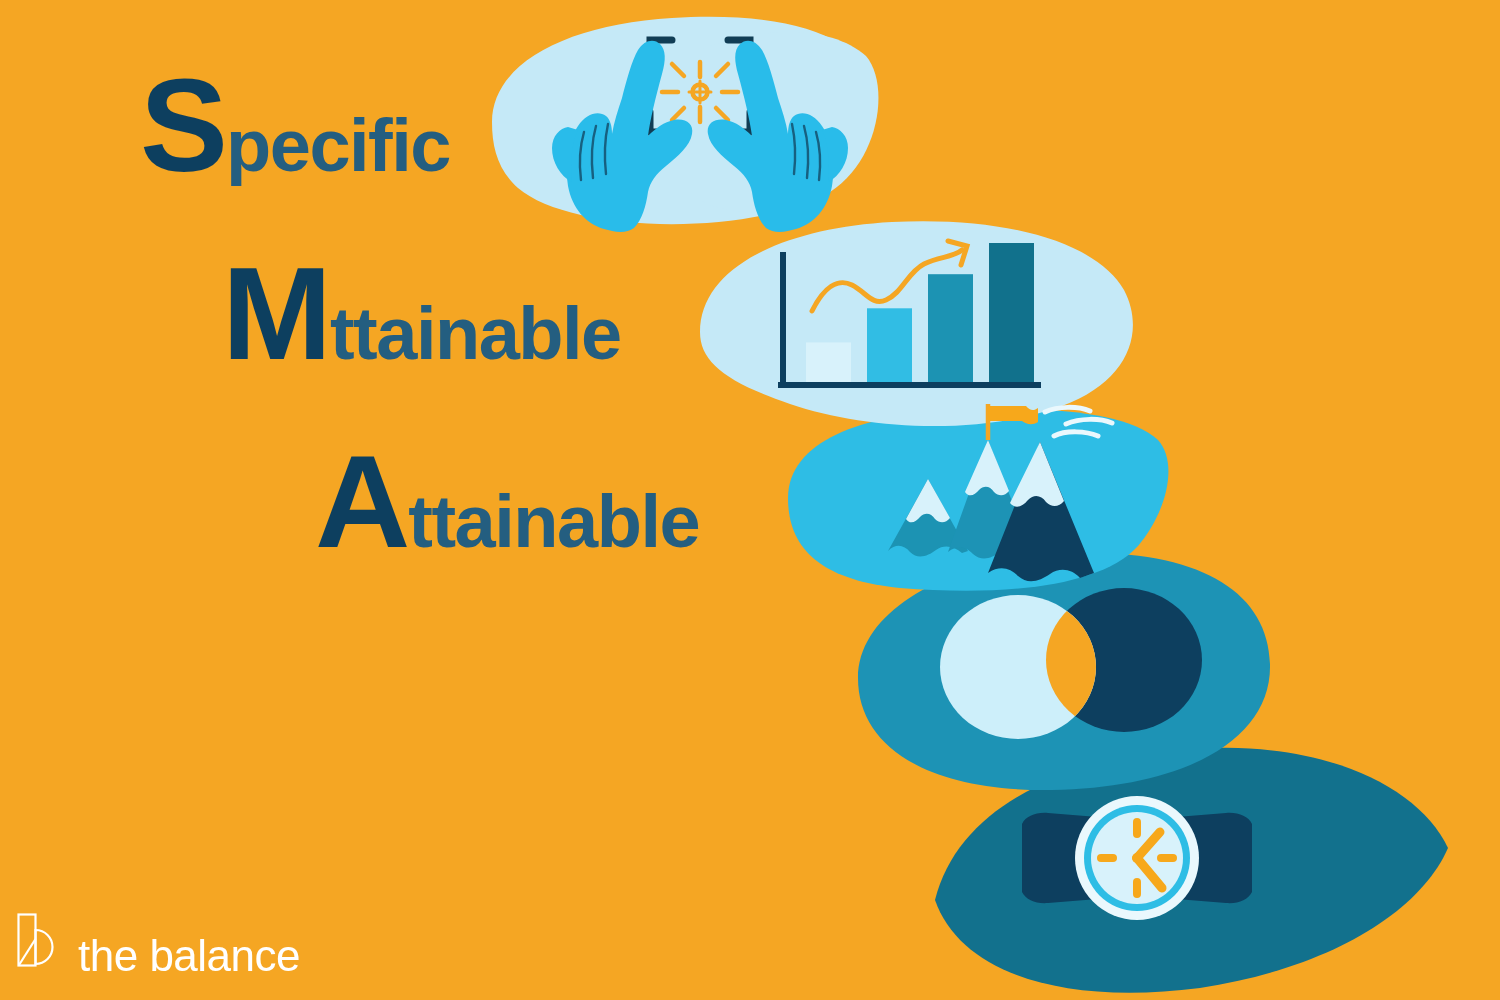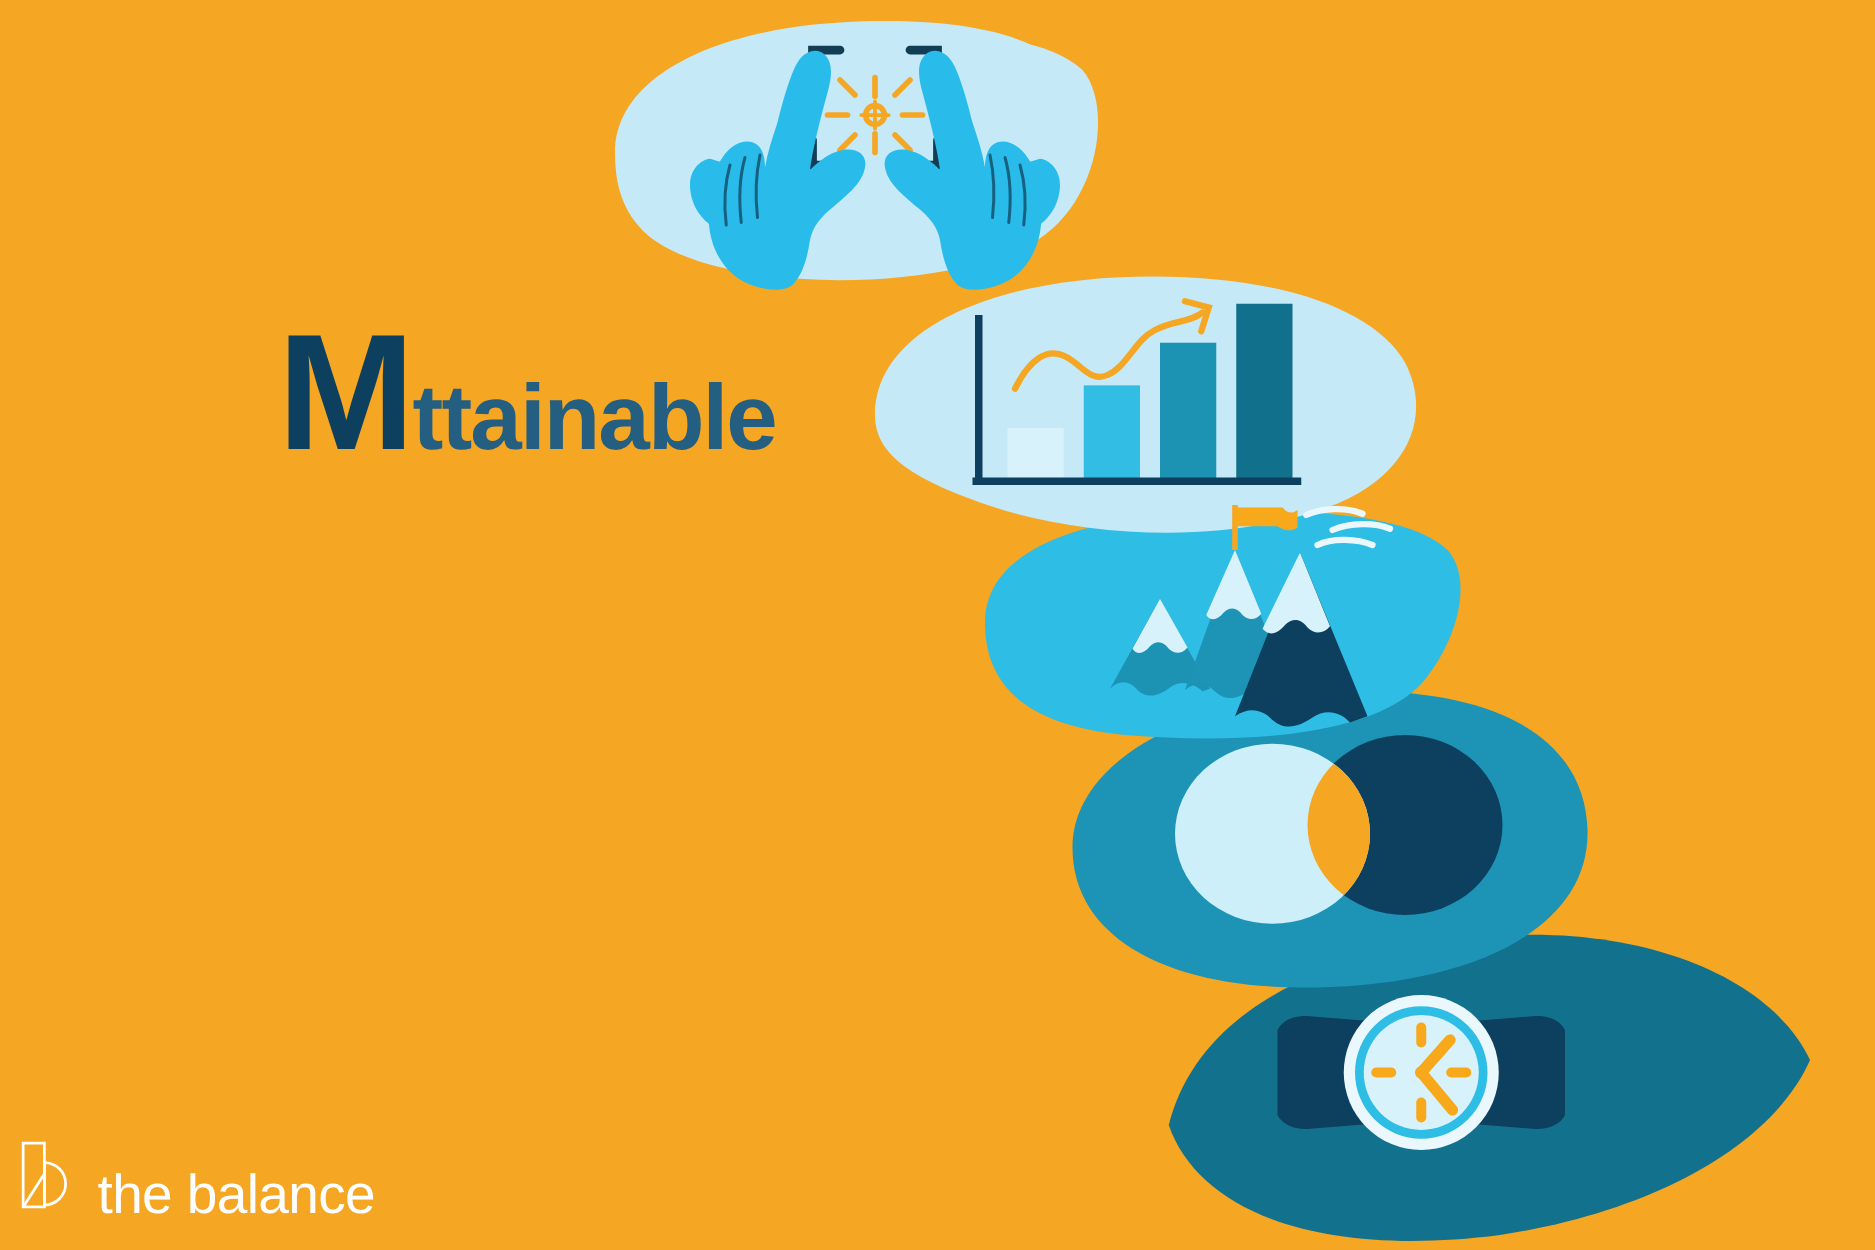--- a/index.html
+++ b/index.html
@@ -267,25 +267,31 @@
       <g stroke="#F7A81B" stroke-linecap="round" fill="none">
         <line x1="1137" y1="858" x2="1160" y2="832" stroke-width="9"></line>
         <line x1="1137" y1="858" x2="1162" y2="888" stroke-width="9"></line>
         <circle cx="1137" cy="858" r="5" fill="#F7A81B" stroke="none"></circle>
       </g>
     </g>
   </svg>
 
   <div id="words">
 
+    <div class="word-row row-s">
+      <span class="cap">S</span><span class="rest">pecific</span>
+    </div>
 
     <div class="word-row row-m">
       <span class="cap">M</span><span class="rest">ttainable</span>
     </div>
 
+    <div class="word-row row-a">
+      <span class="cap">A</span><span class="rest">ttainable</span>
+    </div>
 
 
   </div>
 
   <div id="logo">
     <svg class="mark" viewBox="0 0 46 56" aria-hidden="true">
       <rect x="2.5" y="2.5" width="17" height="51" fill="none" stroke="#FFFFFF" stroke-width="2.2"></rect>
       <path d="M19.5 18 A 17 17 0 1 1 19.5 52 Z" fill="none" stroke="#FFFFFF" stroke-width="2.2"></path>
       <line x1="3" y1="53" x2="19.5" y2="27" stroke="#FFFFFF" stroke-width="2.2"></line>
     </svg>

